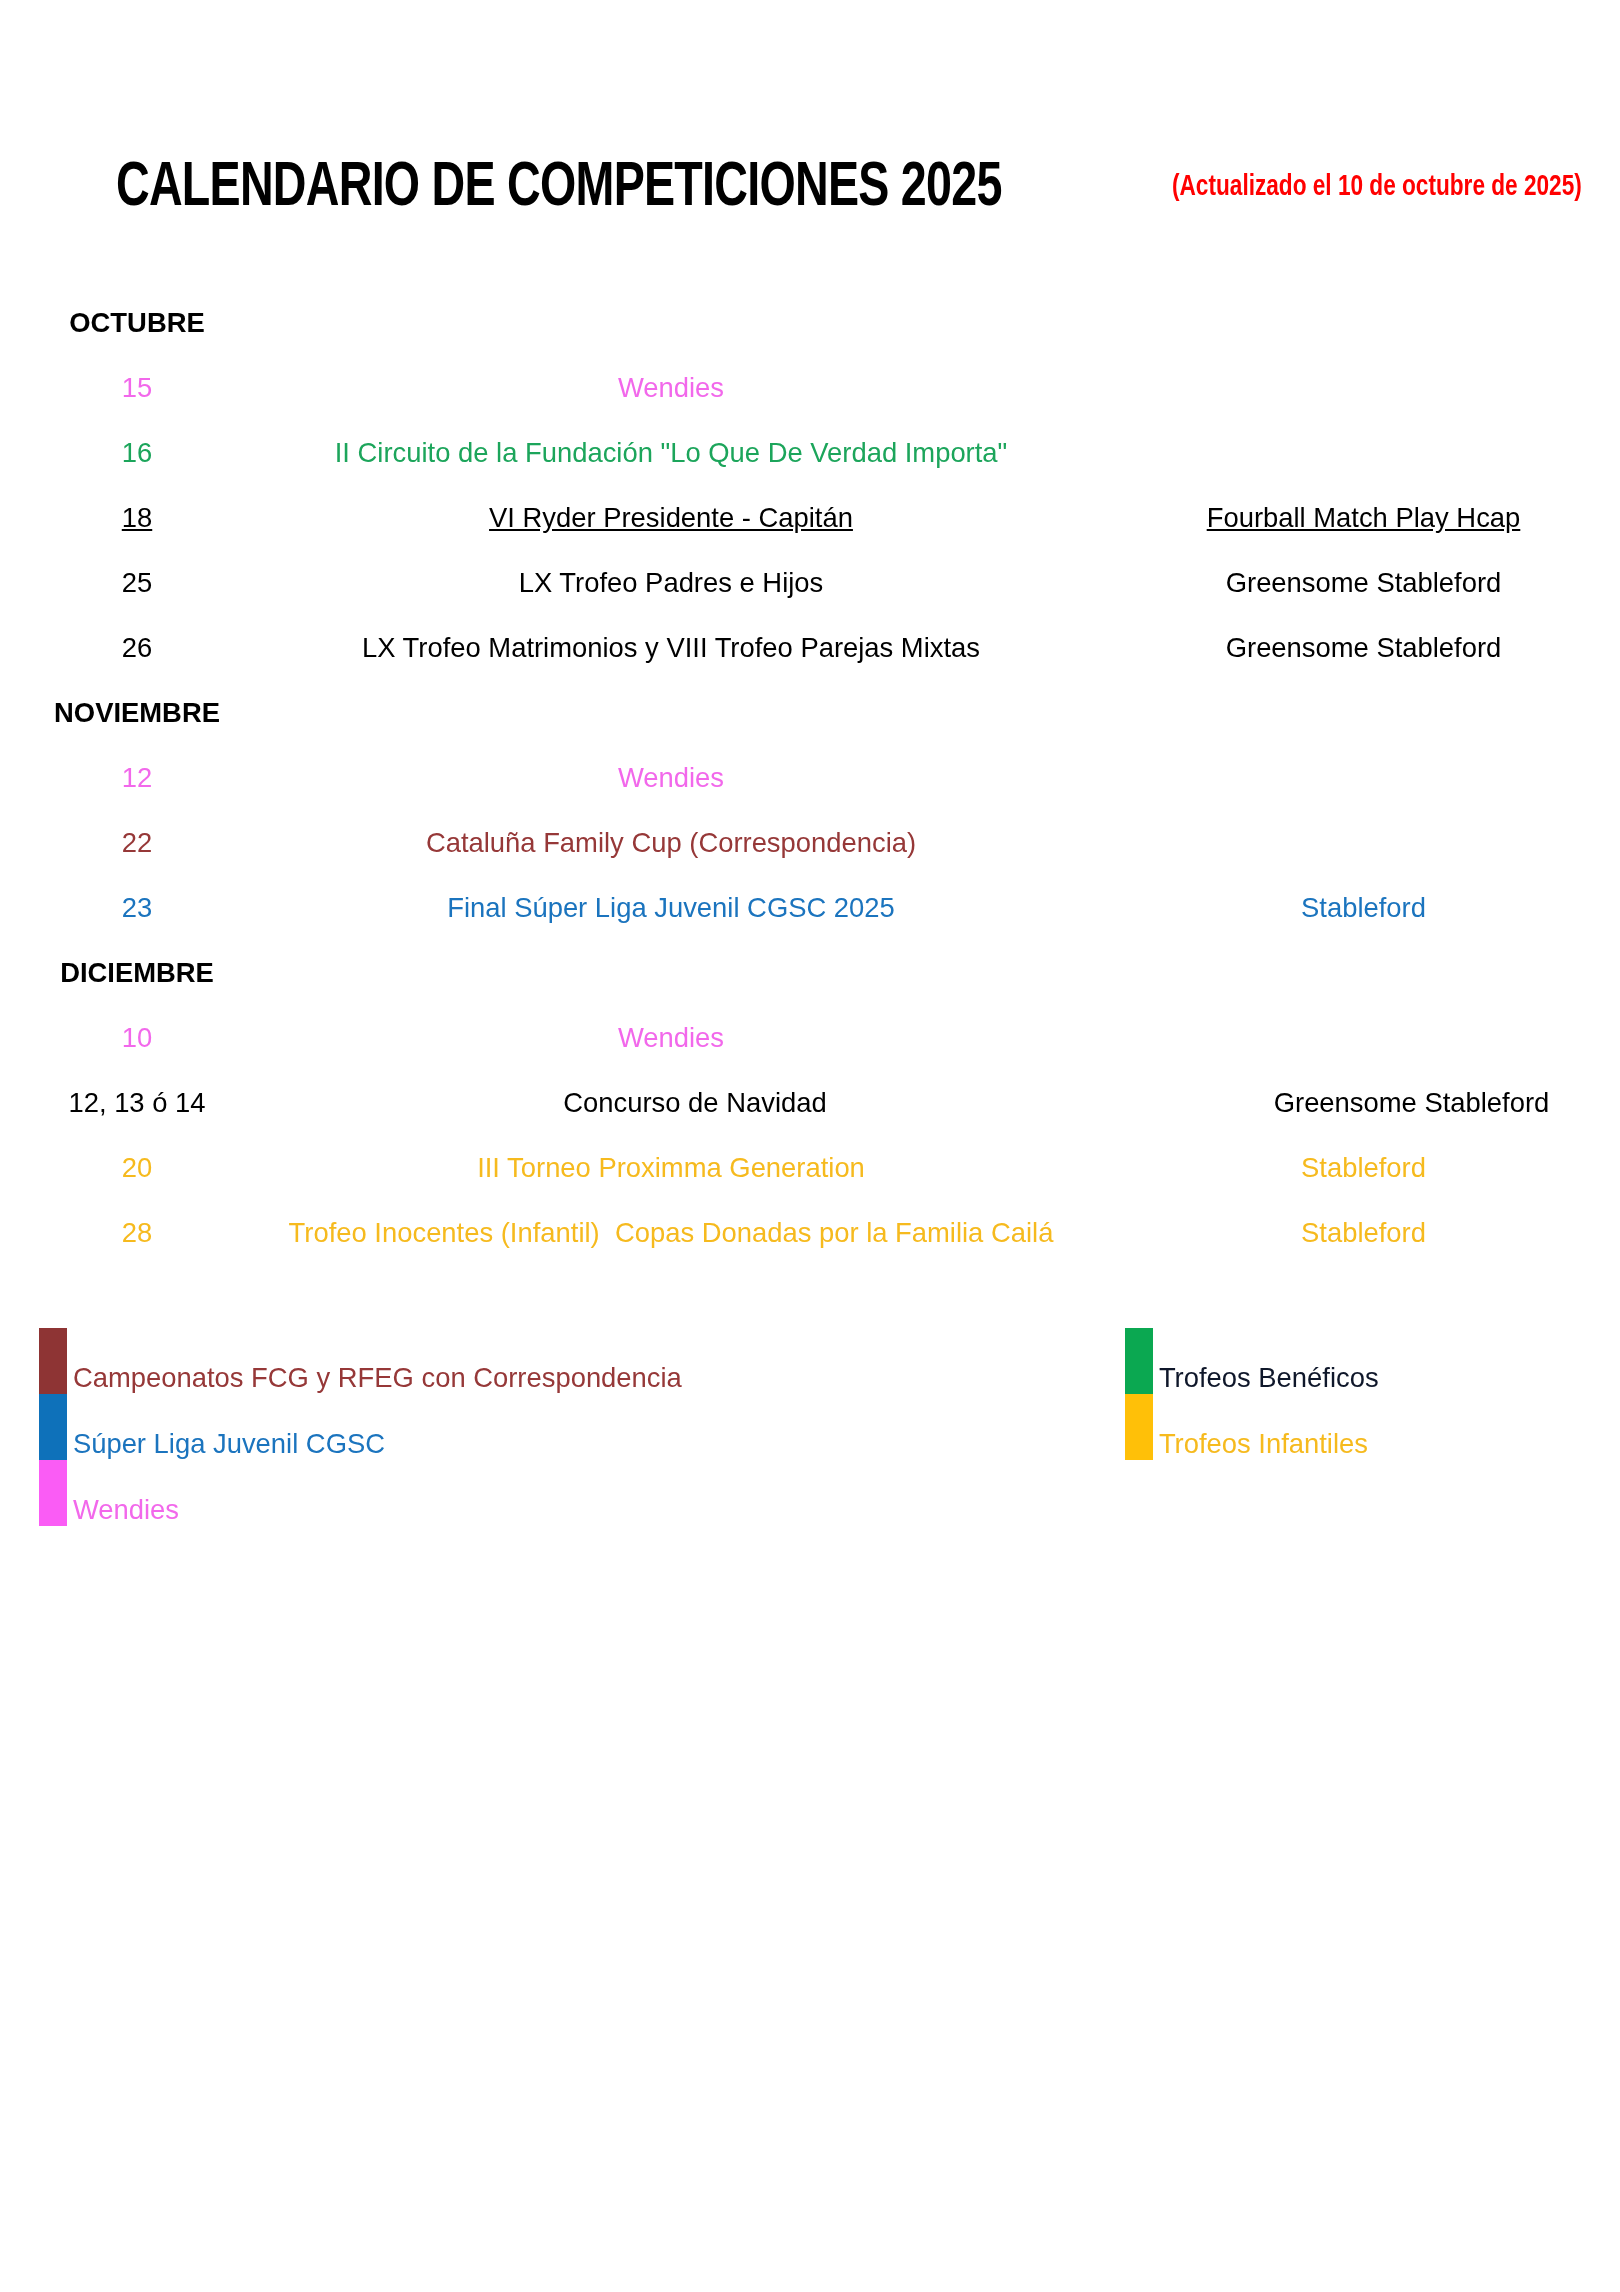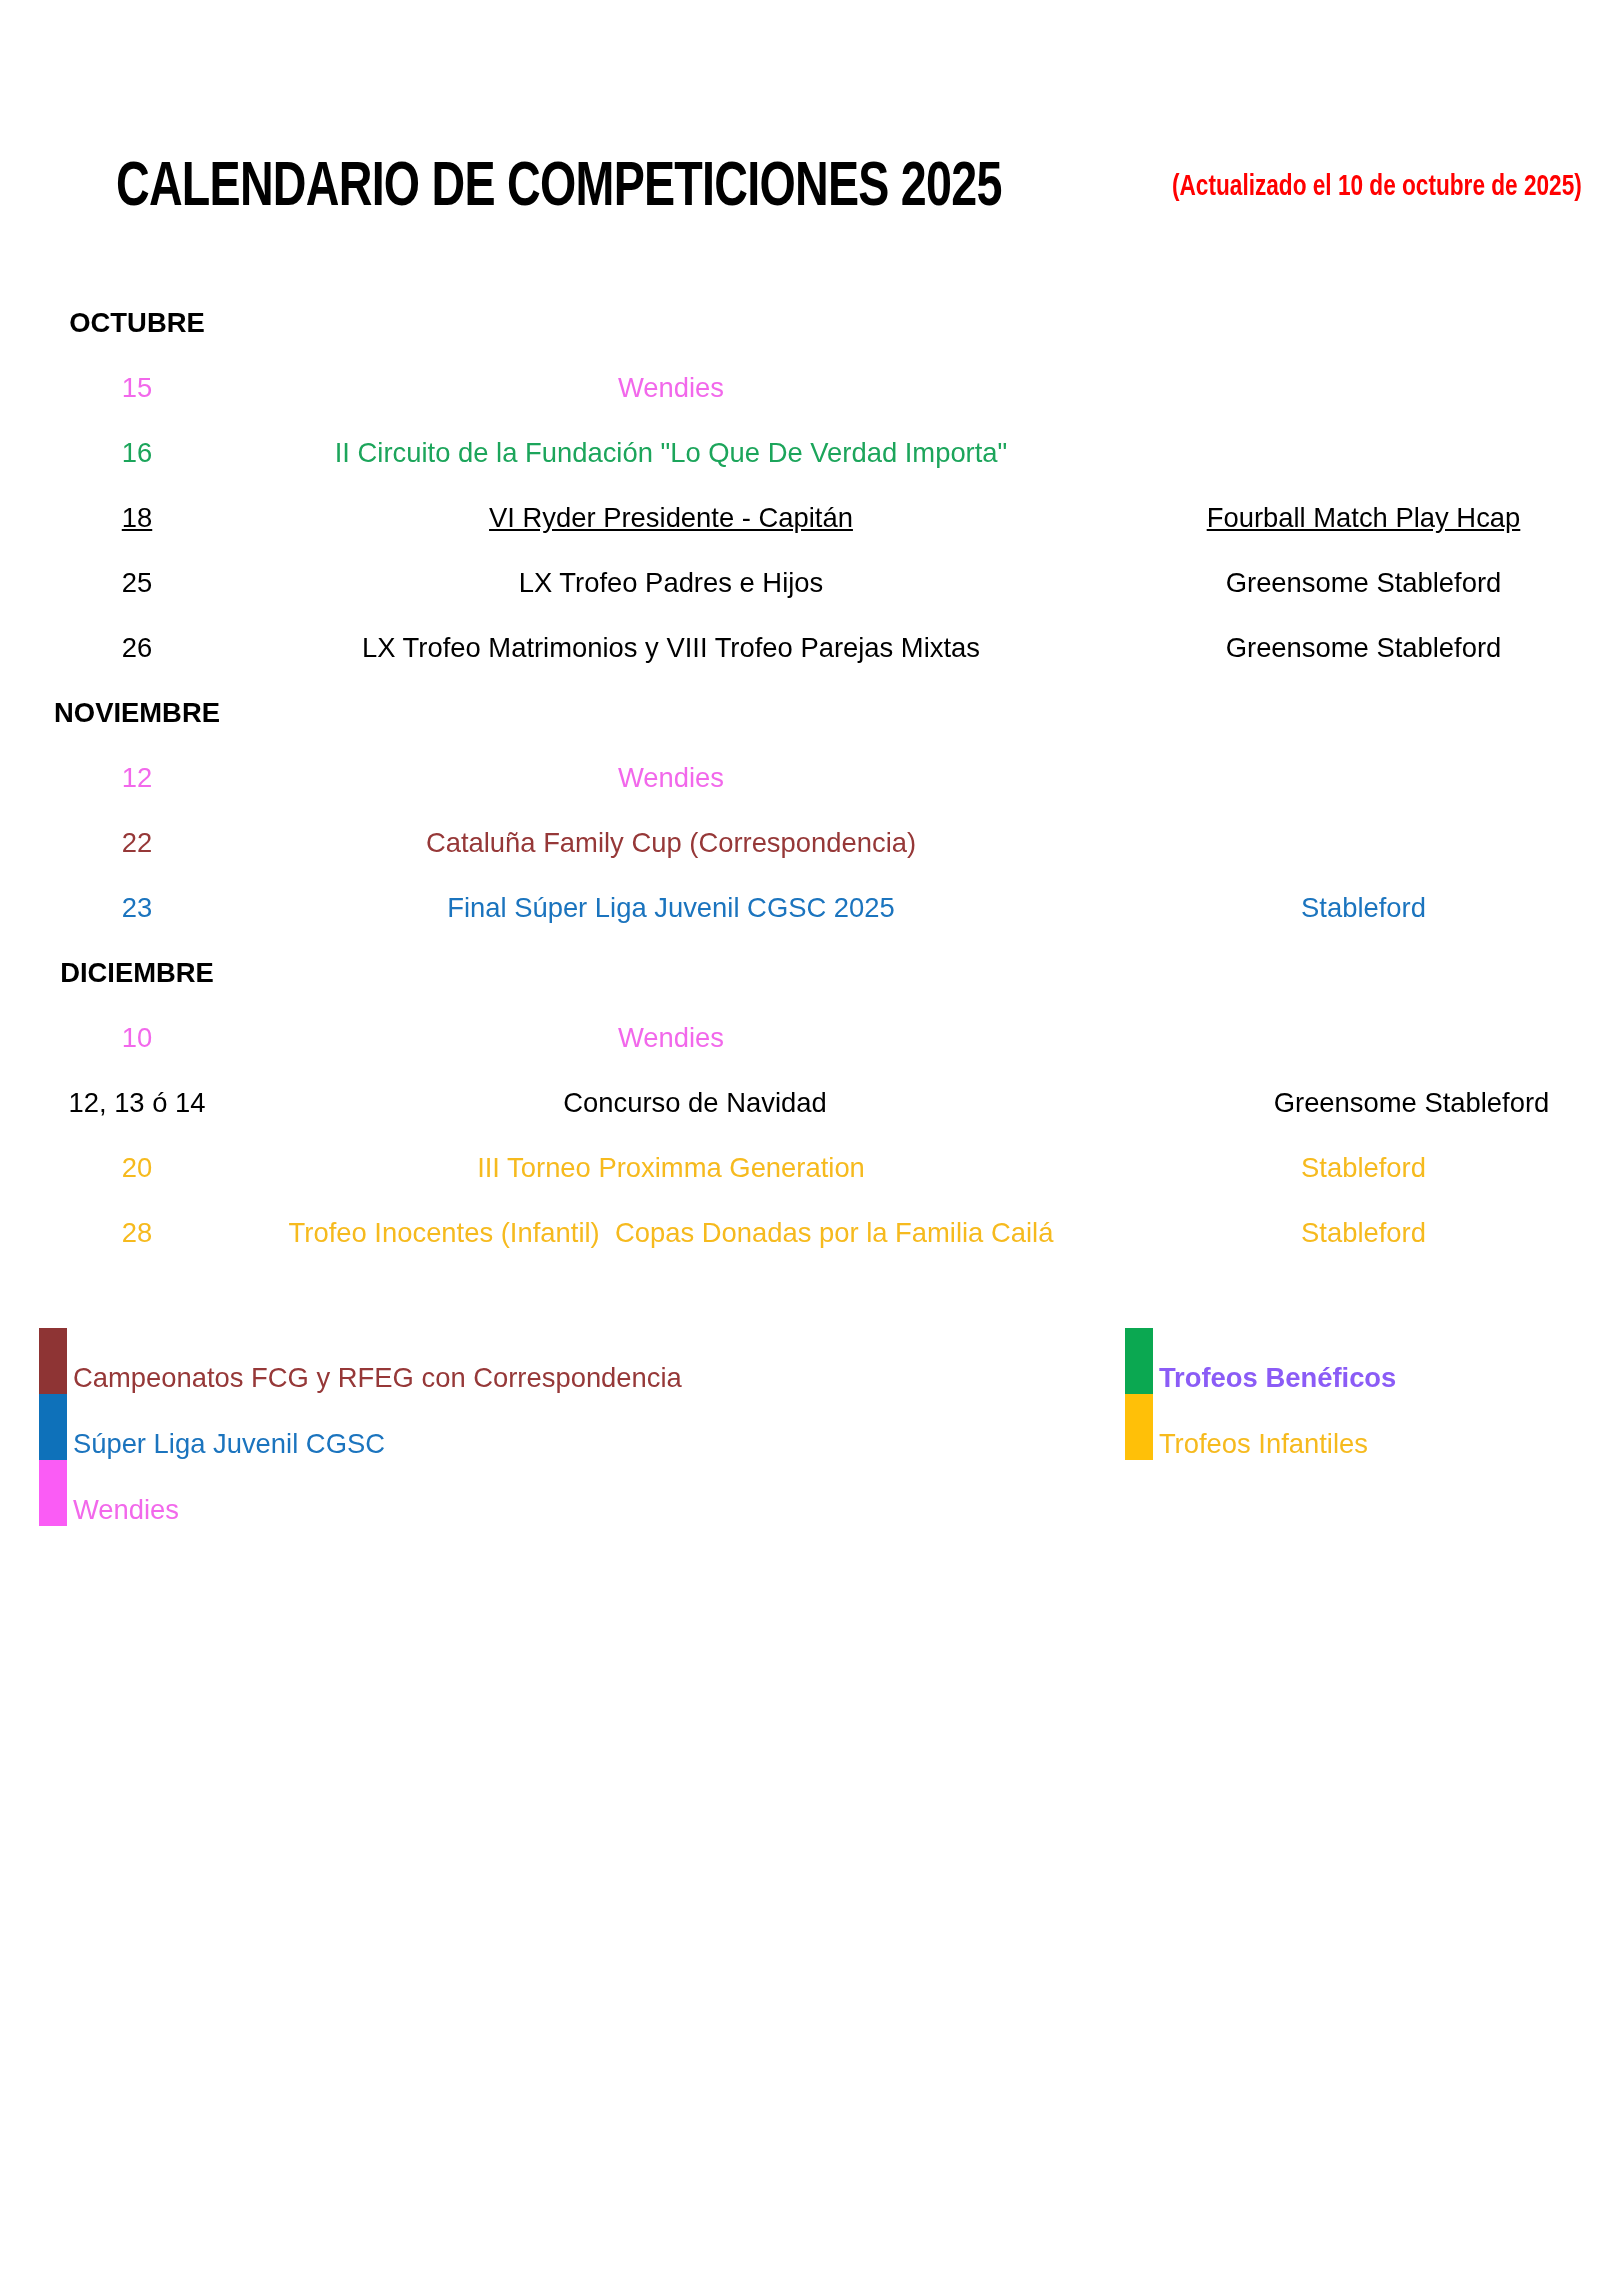--- a/index.html
+++ b/index.html
@@ -189,20 +189,20 @@
     <div class="legend-label" style="color: rgb(27, 116, 190);">Súper Liga Juvenil CGSC</div>
   </div>
     <div class="legend-item">
     <div class="legend-swatch" style="background: rgb(250, 92, 245);"></div>
     <div class="legend-label" style="color: rgb(242, 104, 235);">Wendies</div>
   </div>
   </div>
 <div class="legend legend-right" id="legend-right">
     <div class="legend-item">
     <div class="legend-swatch" style="background: rgb(11, 168, 81);"></div>
-    <div class="legend-label" style="color: #8b5cf6; font-weight: bold;">Trofeos Benéficos</div>
+    <div class="legend-label" style="color: #0f172a;">Trofeos Benéficos</div>
   </div>
     <div class="legend-item">
     <div class="legend-swatch" style="background: rgb(255, 192, 8);"></div>
     <div class="legend-label" style="color: rgb(246, 186, 30);">Trofeos Infantiles</div>
   </div>
   </div>
 
 
 </body></html>

